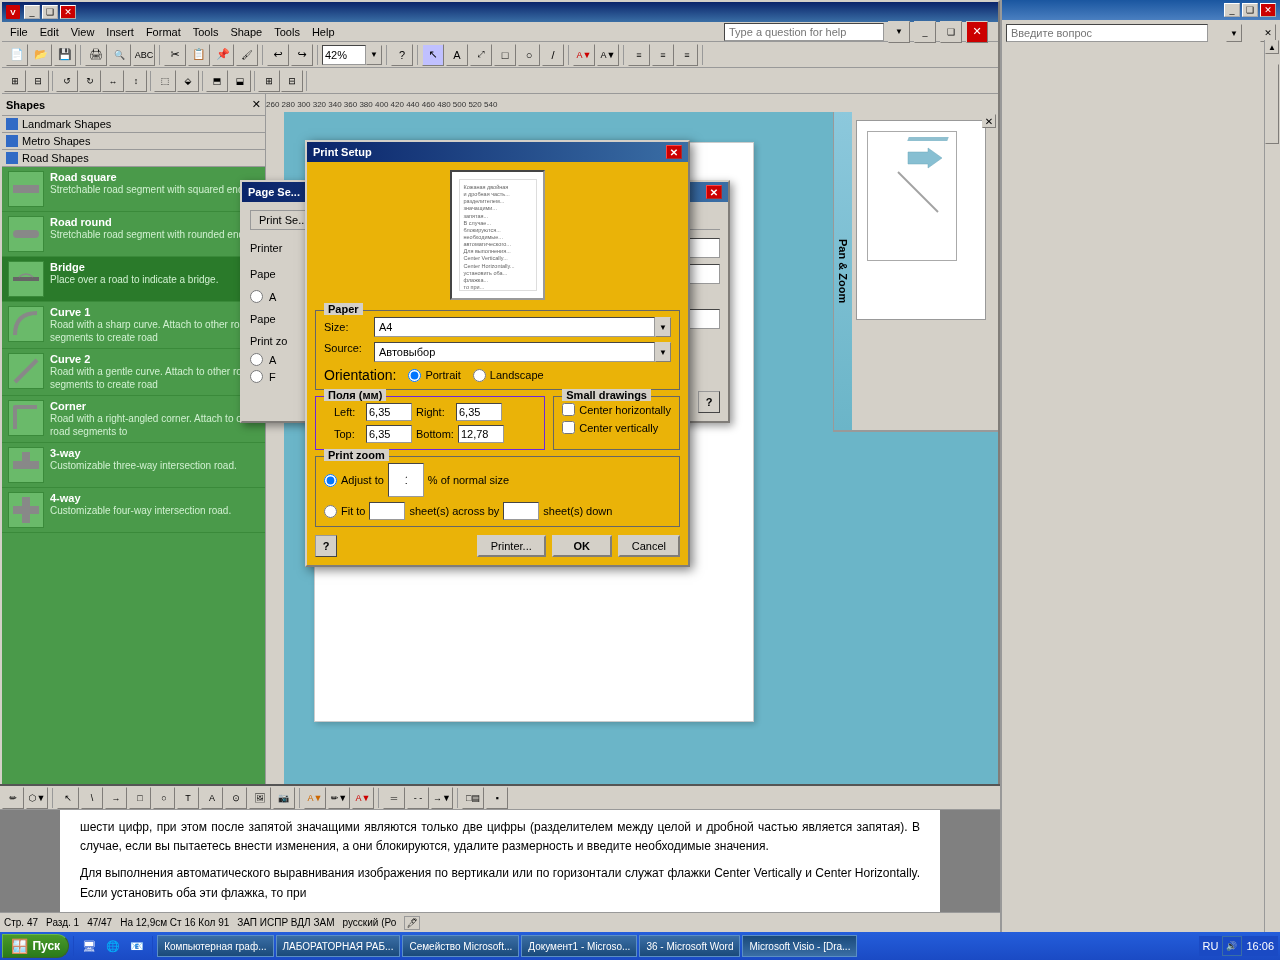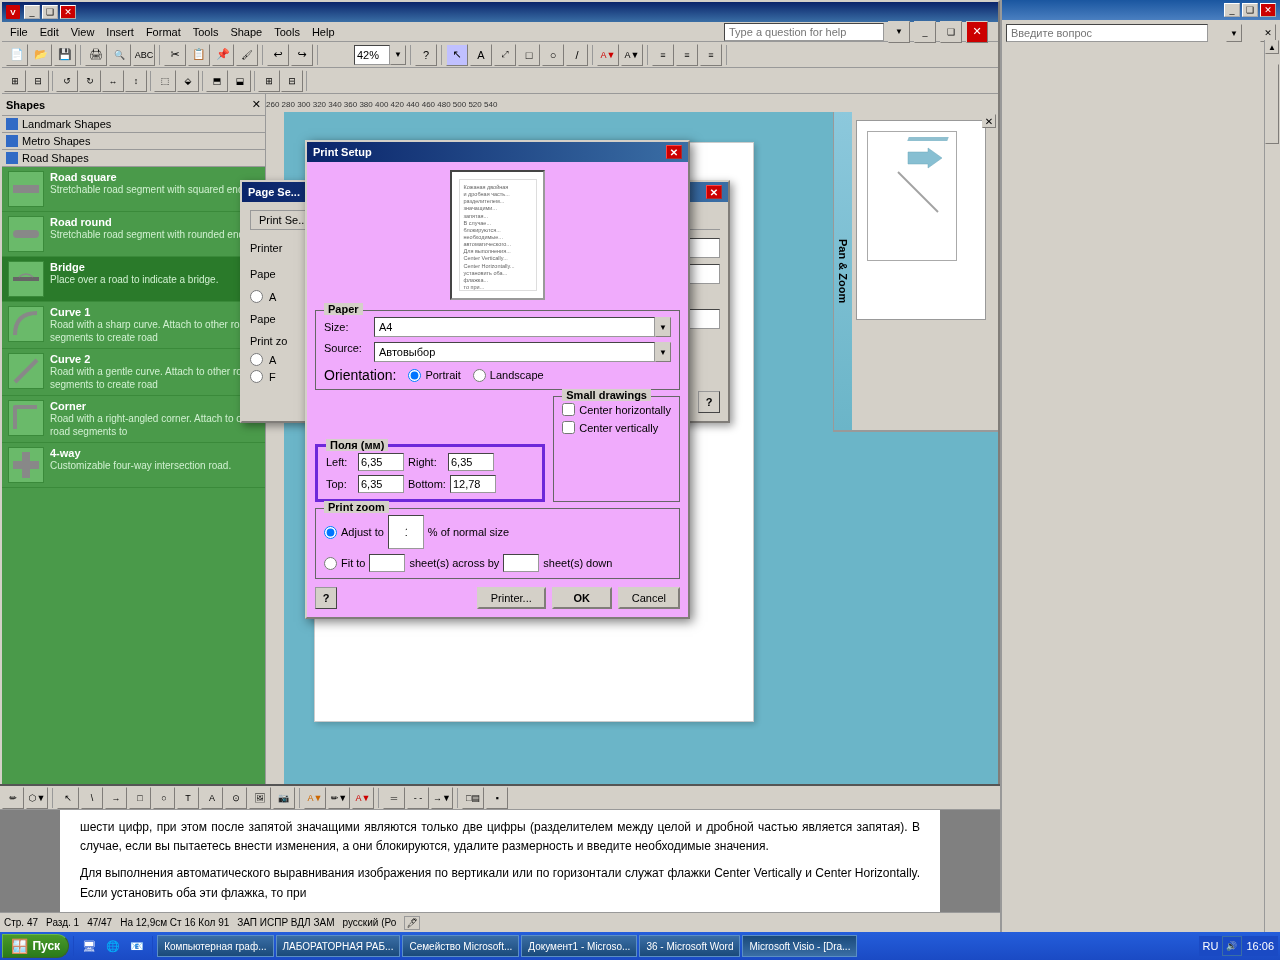--- a/index.html
+++ b/index.html
@@ -55,21 +55,21 @@
     .page-tab { padding: 2px 8px; background: white; border: 1px solid #999; border-bottom: none; font-size: 11px; cursor: pointer; }
 
     
     .taskbar { position: absolute; bottom: 0; left: 0; right: 0; height: 28px; background: linear-gradient(to bottom, #245edb, #1a4ac4); display: flex; align-items: center; gap: 2px; padding: 0 2px; z-index: 1000; }
     .start-btn { background: linear-gradient(to bottom, #4a9a2a, #2a7a1a); color: white; font-weight: bold; padding: 2px 8px; border: 1px outset #6ab84a; height: 24px; display: flex; align-items: center; gap: 4px; cursor: pointer; border-radius: 0 12px 12px 0; font-size: 12px; }
     .task-btn { background: linear-gradient(to bottom, #3a6ea5, #1a4a7a); color: white; padding: 2px 6px; height: 22px; display: flex; align-items: center; font-size: 10px; border: 1px solid #5a8ec5; cursor: pointer; max-width: 140px; overflow: hidden; white-space: nowrap; text-overflow: ellipsis; }
     .task-btn.active { background: linear-gradient(to bottom, #1a4a7a, #3a6ea5); }
     .taskbar-right { margin-left: auto; display: flex; align-items: center; gap: 4px; padding: 0 4px; background: #1a4ac4; color: white; font-size: 11px; }
 
     .page-setup-dialog { position: absolute; top: 180px; left: 240px; width: 490px; background: #d4d0c8; border: 2px outset #d4d0c8; box-shadow: 3px 3px 8px rgba(0,0,0,0.4); z-index: 200; }
-    .print-setup-dialog { position: absolute; top: 140px; left: 305px; width: 385px; background: #f0abfc; border: 2px outset #d4d0c8; box-shadow: 3px 3px 10px rgba(0,0,0,0.5); z-index: 300; }
+    .print-setup-dialog { position: absolute; top: 140px; left: 305px; width: 385px; background: #eab308; border: 2px outset #d4d0c8; box-shadow: 3px 3px 10px rgba(0,0,0,0.5); z-index: 300; }
 
     .dialog-title { background: linear-gradient(to right, #0a246a, #3a6ea5); color: white; padding: 3px 6px; display: flex; align-items: center; justify-content: space-between; font-size: 11px; font-weight: bold; }
     .dialog-close { width: 16px; height: 14px; background: #cc0000; color: white; border: 1px outset #ff4444; display: flex; align-items: center; justify-content: center; cursor: pointer; font-size: 10px; }
     .dialog-body { padding: 8px; }
 
     .radio-label { display: flex; align-items: center; gap: 4px; font-size: 11px; }
     .checkbox-label { display: flex; align-items: center; gap: 4px; font-size: 11px; }
 
     .btn { background: #d4d0c8; border: 2px outset #d4d0c8; padding: 3px 12px; font-size: 11px; cursor: pointer; min-width: 60px; }
 
@@ -131,21 +131,21 @@
       <div class="tb-sep"></div>
       <div class="tb-btn">✂</div>
       <div class="tb-btn">📋</div>
       <div class="tb-btn">📌</div>
       <div class="tb-btn" style="font-size:9px;">🖌</div>
       <div class="tb-sep"></div>
       <div class="tb-btn">↩</div>
       <div class="tb-btn">↪</div>
       <div class="tb-sep"></div>
       <div class="combo">
-        <input type="text" value="42%" style="width: 36px; margin-left: 32px;">
+        <input type="text" value="42%" style="width: 44px;">
         <div class="arr">▼</div>
       </div>
       <div class="tb-sep"></div>
       <div class="tb-btn">?</div>
       <div class="tb-sep"></div>
 
       <div class="tb-btn" style="background:#c0c0ff;">↖</div>
       <div class="tb-btn">A</div>
       <div class="tb-btn" style="font-size:9px;">⤢</div>
       <div class="tb-btn">□</div>
@@ -270,20 +270,32 @@
               <svg width="30" height="30">
                 <path d="M4,26 L4,4 L26,4" fill="none" stroke="#888" stroke-width="4" stroke-linejoin="round"></path>
               </svg>
             </div>
             <div class="shape-info">
               <div class="shape-name">Corner</div>
               <div class="shape-desc">Road with a right-angled corner. Attach to other road segments to</div>
             </div>
           </div>
 
+          <div class="shape-item">
+            <div class="shape-thumb">
+              <svg width="30" height="30">
+                <rect x="2" y="11" width="26" height="8" fill="#888"></rect>
+                <rect x="11" y="2" width="8" height="10" fill="#888"></rect>
+              </svg>
+            </div>
+            <div class="shape-info">
+              <div class="shape-name">3-way</div>
+              <div class="shape-desc">Customizable three-way intersection road.</div>
+            </div>
+          </div>
 
           <div class="shape-item">
             <div class="shape-thumb">
               <svg width="30" height="30">
                 <rect x="2" y="11" width="26" height="8" fill="#888"></rect>
                 <rect x="11" y="2" width="8" height="26" fill="#888"></rect>
               </svg>
             </div>
             <div class="shape-info">
               <div class="shape-name">4-way</div>
@@ -560,21 +572,21 @@
           </label>
           <label class="radio-label">
             <input type="radio" name="orientation" style="">
             <span>Landscape</span>
           </label>
         </div>
       </div>
 
       <div style="display:flex;gap:8px;margin-bottom:6px;">
 
-        <div style="border:3px solid #6d28d9;padding:6px 8px;position:relative;flex:1;margin-top:48px;">
+        <div style="border:1px solid #6d28d9;padding:6px 18px;position:relative;flex:1;">
           <div style="position:absolute;top:-8px;left:8px;background:#d4d0c8;padding:0 4px;font-size:11px;font-weight:bold;">Поля (мм)</div>
 
           <div style="display:flex;align-items:center;gap:4px;margin-bottom:4px;">
             <span style="font-size:11px;min-width:28px;">Left:</span>
             <input type="text" style="width: 46px; height: 18px; border: 1px inset rgb(153, 153, 153); font-size: 11px; padding: 0px 2px;" value="6,35">
             <span style="font-size:11px;min-width:36px;">Right:</span>
             <input type="text" style="width: 46px; height: 18px; border: 1px inset rgb(153, 153, 153); font-size: 11px; padding: 0px 2px;" value="6,35">
           </div>
           <div style="display:flex;align-items:center;gap:4px;">
             <span style="font-size:11px;min-width:28px;">Top:</span>

